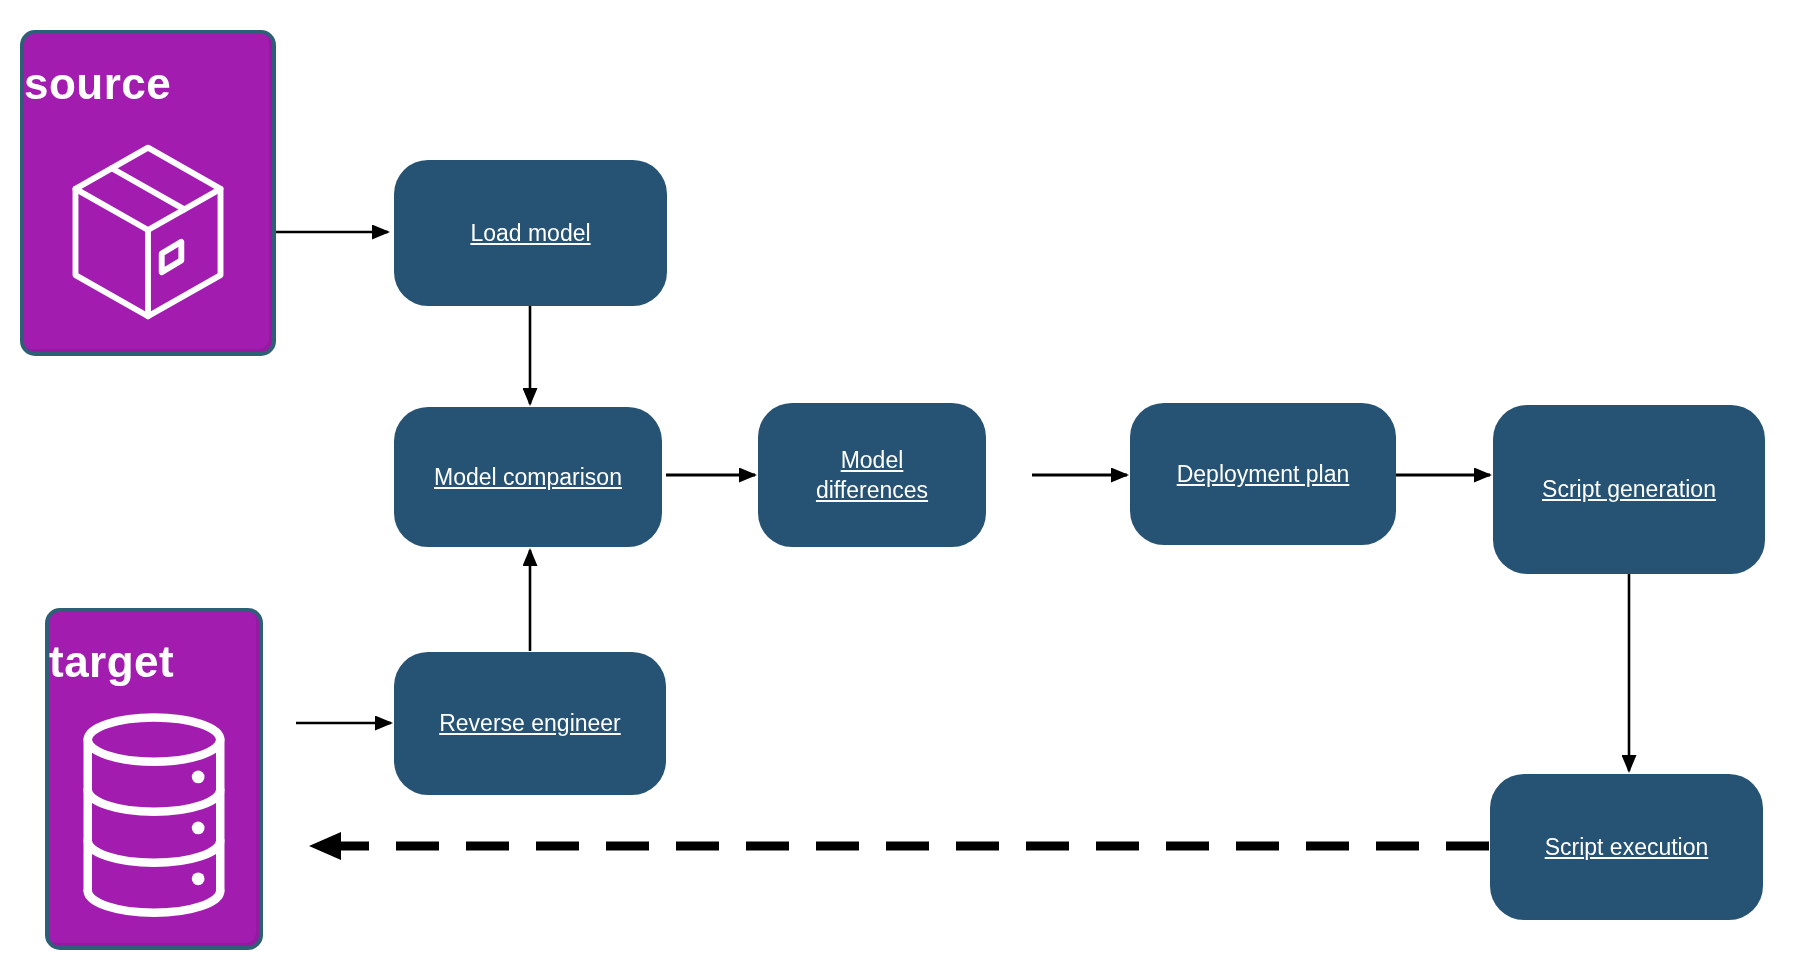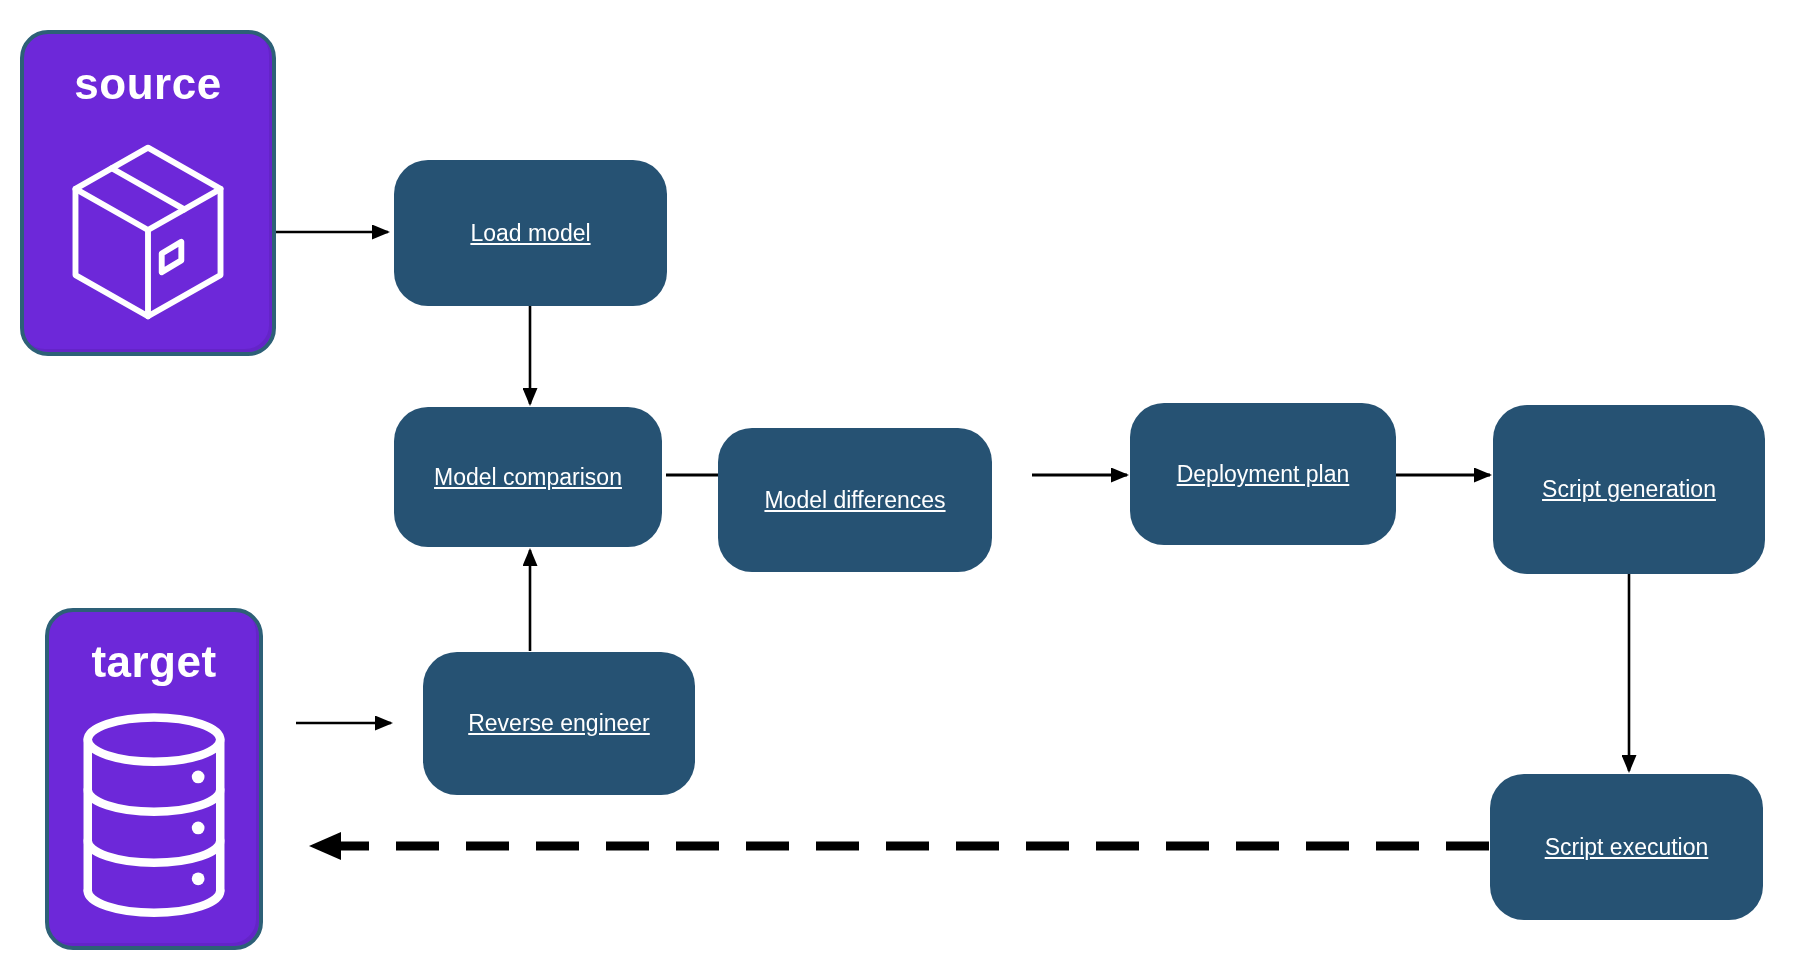--- a/index.html
+++ b/index.html
@@ -21,26 +21,26 @@
     width: 1800px;
     height: 959px;
     pointer-events: none;
   }
   .node {
     position: absolute;
     box-sizing: border-box;
     color: #ffffff;
   }
   .endpoint {
-    background: #6d28d9;
+    background: #a21caf;
     border: 4px solid #2d6077;
-    border-radius: 28px;
+    border-radius: 15px;
     display: flex;
     flex-direction: column;
-    align-items: center;
+    align-items: flex-start;
     box-shadow: inset -3px -3px 0 rgba(0,0,0,0.08);
   }
   .endpoint .ep-label {
     font-weight: 700;
     font-size: 44px;
     letter-spacing: 0.5px;
     margin-top: 26px;
     line-height: 1.1;
   }
   .endpoint .ep-icon {
@@ -61,24 +61,24 @@
     font-weight: 400;
     line-height: 1.32;
     padding: 0 30px;
     text-decoration: underline;
   }
   
   #node-source            { left: 20px;   top: 30px;  width: 256px; height: 326px; }
   #node-target            { left: 45px;   top: 608px; width: 218px; height: 342px; }
   #node-load-model        { left: 394px;  top: 160px; width: 273px; height: 146px; }
   #node-model-comparison  { left: 394px;  top: 407px; width: 268px; height: 140px; }
-  #node-model-differences { left: 718px;  top: 403px; width: 274px; height: 144px; margin-top: 25px; }
+  #node-model-differences { left: 758px;  top: 403px; width: 228px; height: 144px; }
   #node-deployment-plan   { left: 1130px; top: 403px; width: 266px; height: 142px; }
   #node-script-generation { left: 1493px; top: 405px; width: 272px; height: 169px; }
-  #node-reverse-engineer  { left: 394px;  top: 652px; width: 272px; height: 143px; margin-left: 29px; }
+  #node-reverse-engineer  { left: 394px;  top: 652px; width: 272px; height: 143px; }
   #node-script-execution  { left: 1490px; top: 774px; width: 273px; height: 146px; text-align: center; }
 </style>
 </head>
 <body>
 
 <div id="stage">
 
   <svg id="edges" viewBox="0 0 1800 959" xmlns="http://www.w3.org/2000/svg">
     <defs>
       <marker id="arrowhead" markerUnits="userSpaceOnUse" markerWidth="18" markerHeight="15" refX="16" refY="7.5" orient="auto">

